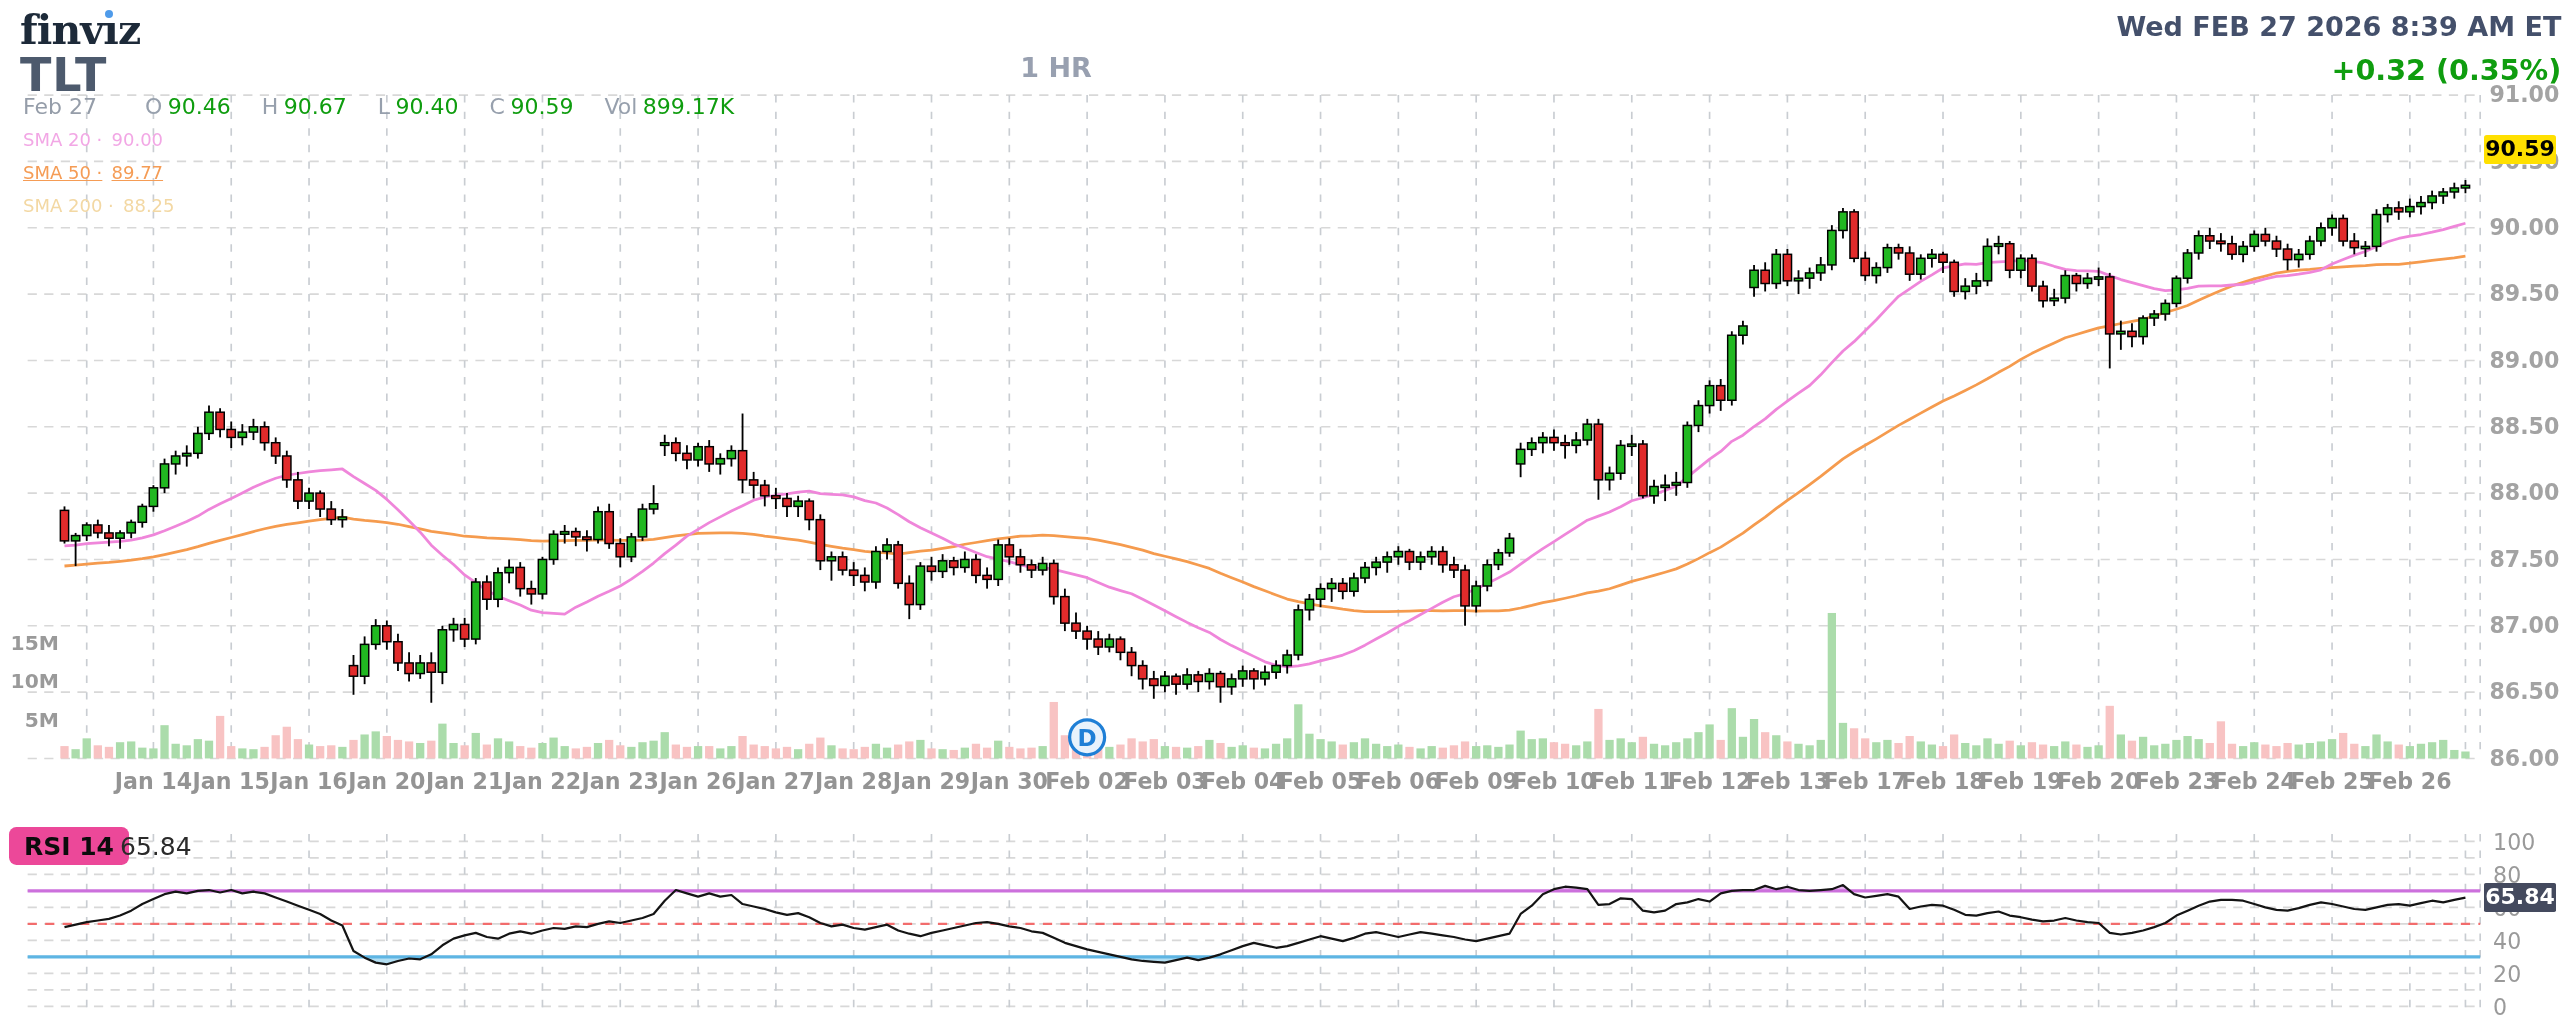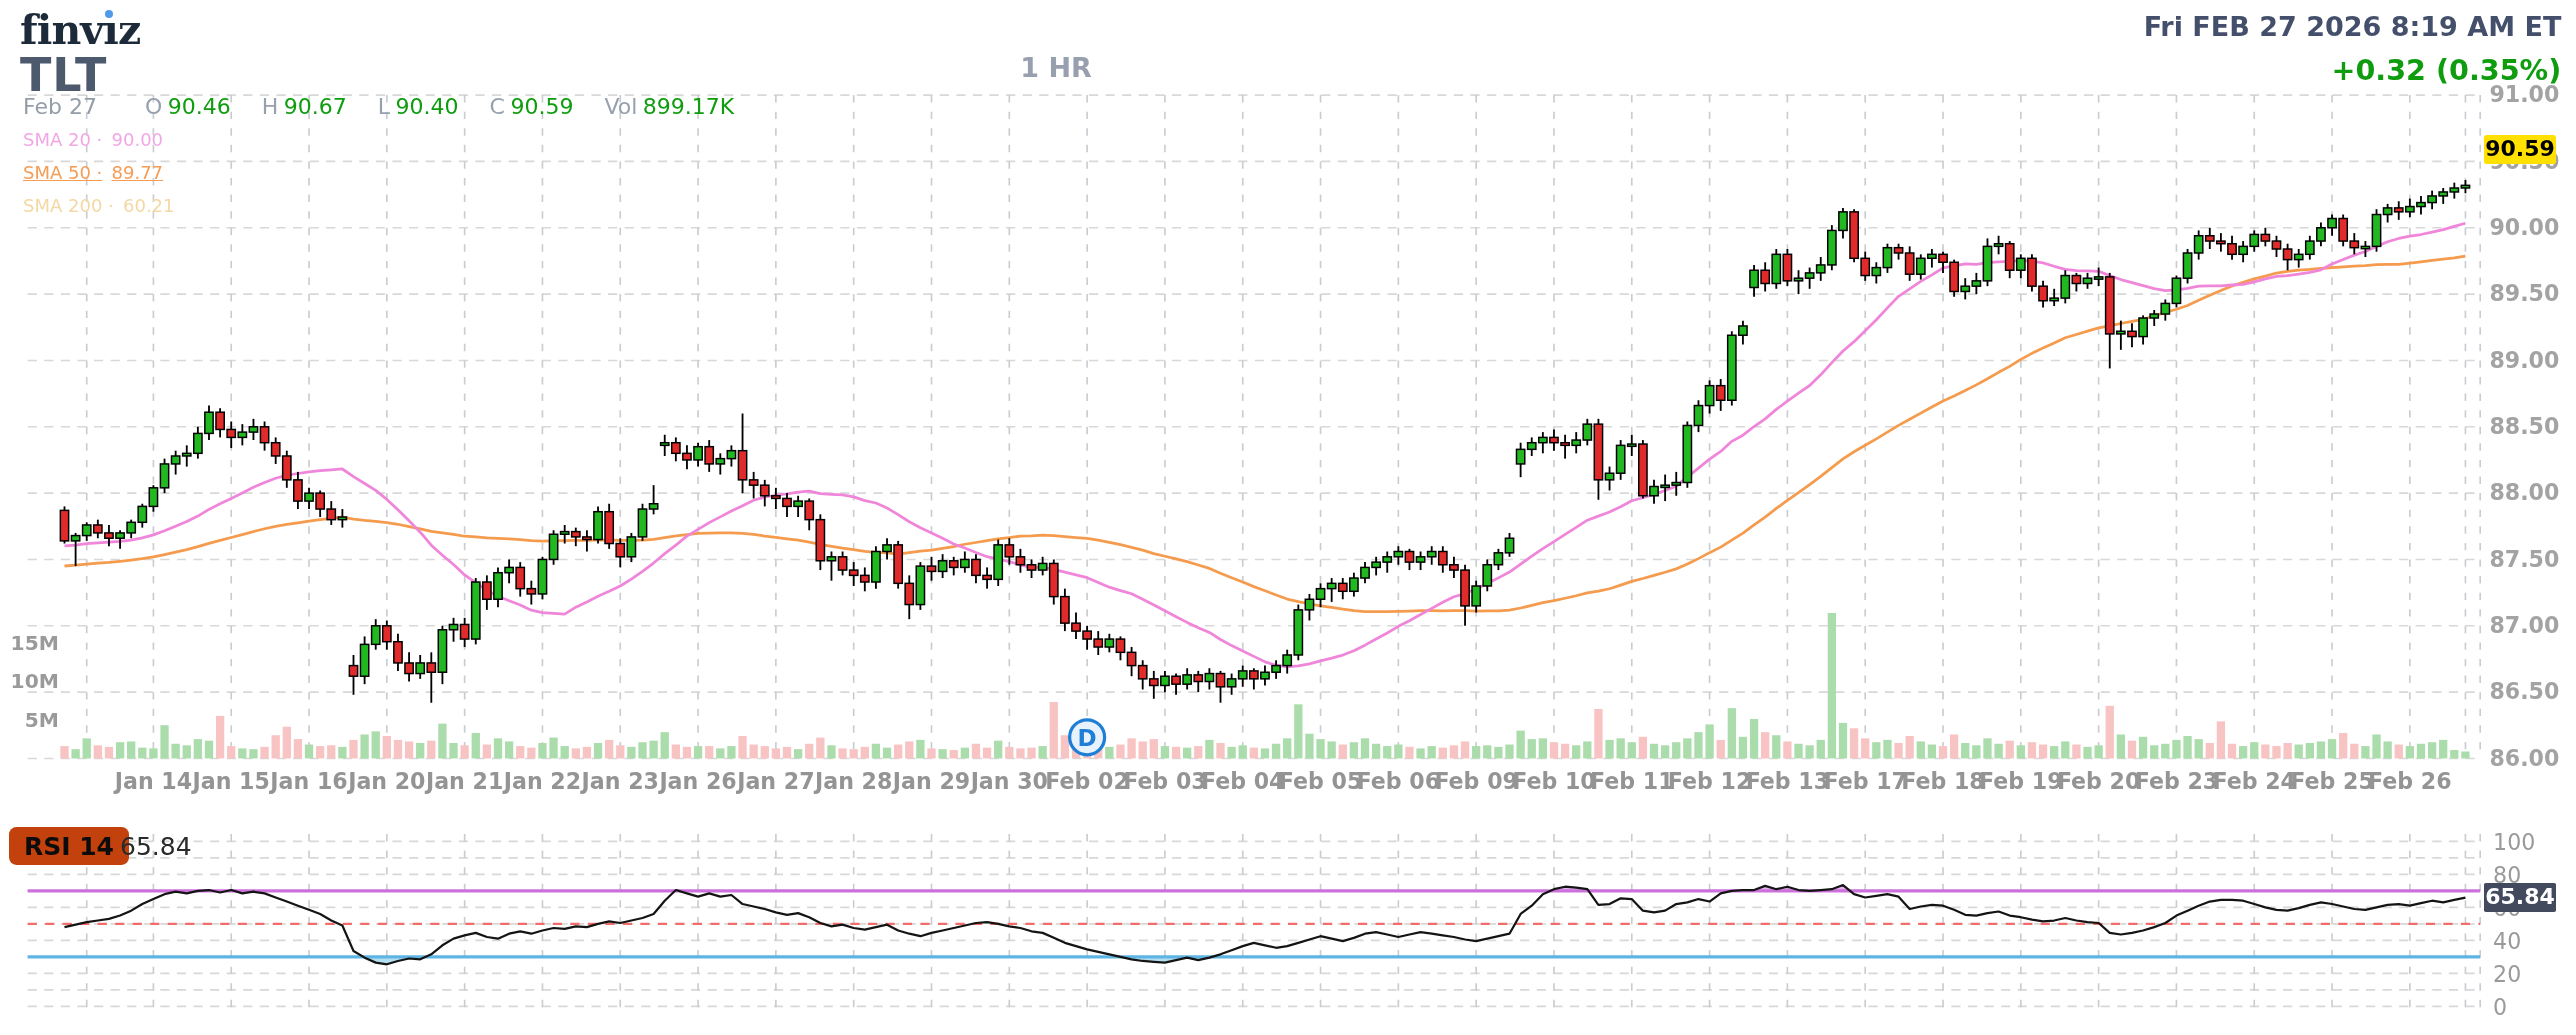--- a/index.html
+++ b/index.html
@@ -14,21 +14,21 @@
   .tf{left:0;top:52px;width:2112px;text-align:center;font-weight:700;font-size:27px;color:#98a0b0;}
   .dt{right:14.7px;top:11px;font-weight:700;font-size:27px;color:#44506b;}
   .chg{right:14.7px;top:53px;font-weight:700;font-size:28.6px;color:#0f9d0f;}
   .ohlc{left:23px;top:94px;font-size:22px;color:#97a0ad;}
   .ohlc span{margin-right:5.5px;}
   .ohlc .v{color:#0f9d0f;margin-right:31px;}
   .ohlc .d{margin-right:41px;color:#959da9;}
   .smarow{left:23px;font-size:18px;}
   .smarow .val{margin-left:9.2px;}
   .pbadge{left:2484px;top:135px;width:72px;height:28.6px;line-height:28.6px;text-align:center;background:#ffe000;color:#000;font-weight:700;font-size:22px;border-radius:2.8px;}
-  .rsichip{left:9.2px;top:827px;padding:4.6px 14.7px;background:#c2410c;border-radius:7.4px;font-weight:700;font-size:25px;color:#0c0c0c;}
+  .rsichip{left:9.2px;top:827px;padding:4.6px 14.7px;background:#ec4899;border-radius:7.4px;font-weight:700;font-size:25px;color:#0c0c0c;}
   .rsival{left:120px;top:832px;font-size:25px;color:#2a2a2a;}
   .rsibadge{left:2484px;top:883px;width:72px;height:28.6px;line-height:28.6px;text-align:center;background:#444a5e;color:#fff;font-weight:700;font-size:22px;border-radius:1.8px;}
 </style>
 </head>
 <body>
 
 <div id="stage">
   <svg id="chart-svg" width="2576" height="1036" viewBox="0 0 2796 1124">
       <g>
         <line x1="30" x2="2692" y1="103" y2="103" stroke="#d8d8d8" stroke-width="1.8" stroke-dasharray="10 8"></line>
@@ -857,31 +857,31 @@
       <line x1="30" x2="2692" y1="966.7" y2="966.7" stroke="#cc70dc" stroke-width="3.5"></line>
       <line x1="30" x2="2692" y1="1038.3" y2="1038.3" stroke="#5eb5e3" stroke-width="3.5"></line>
       <line x1="30" x2="2692" y1="1002.5" y2="1002.5" stroke="#f26c6c" stroke-width="2.5" stroke-dasharray="10 9"></line>
       <polyline points="70.0,1006.1 82.1,1003.4 94.1,1000.7 106.2,998.9 118.3,997.1 130.3,993.5 142.4,988.2 154.5,981.0 166.5,975.6 178.6,970.3 190.6,967.6 202.7,969.4 214.8,966.7 226.8,965.8 238.9,968.5 251.0,965.8 263.0,969.4 275.1,967.6 287.2,969.4 299.2,973.9 311.3,978.3 323.4,982.8 335.4,987.3 347.5,991.8 359.6,998.9 371.6,1004.3 383.7,1032.0 395.8,1039.2 407.8,1044.6 419.9,1046.4 431.9,1042.8 444.0,1040.1 456.1,1041.0 468.1,1035.6 480.2,1025.8 492.3,1018.6 504.3,1015.0 516.4,1012.3 528.5,1016.8 540.5,1018.6 552.6,1013.2 564.7,1010.6 576.7,1013.2 588.8,1009.7 600.9,1007.0 612.9,1007.9 625.0,1005.2 637.0,1006.1 649.1,1002.5 661.2,999.8 673.2,1001.6 685.3,998.9 697.4,996.2 709.4,991.8 721.5,977.4 733.6,965.8 745.6,969.4 757.7,973.0 769.8,969.4 781.8,973.0 793.9,971.2 806.0,981.0 818.0,983.7 830.1,986.4 842.1,990.0 854.2,992.7 866.3,990.9 878.3,995.3 890.4,1001.6 902.5,1005.2 914.5,1003.4 926.6,1007.0 938.7,1008.8 950.7,1006.1 962.8,1003.4 974.9,1009.7 986.9,1013.2 999.0,1015.9 1011.1,1012.3 1023.1,1009.7 1035.2,1007.0 1047.3,1004.3 1059.3,1001.6 1071.4,1000.7 1083.4,1002.5 1095.5,1005.2 1107.6,1007.0 1119.6,1010.6 1131.7,1012.3 1143.8,1017.7 1155.8,1023.1 1167.9,1026.7 1180.0,1030.2 1192.0,1032.9 1204.1,1035.6 1216.2,1038.3 1228.2,1041.0 1240.3,1042.8 1252.4,1043.7 1264.4,1044.6 1276.5,1041.9 1288.5,1039.2 1300.6,1041.9 1312.7,1039.2 1324.7,1035.6 1336.8,1031.1 1348.9,1026.7 1360.9,1023.1 1373.0,1025.8 1385.1,1028.5 1397.1,1026.7 1409.2,1023.1 1421.3,1019.5 1433.3,1015.9 1445.4,1018.6 1457.5,1021.3 1469.5,1017.7 1481.6,1013.2 1493.6,1011.5 1505.7,1014.1 1517.8,1016.8 1529.8,1014.1 1541.9,1011.5 1554.0,1013.2 1566.0,1015.0 1578.1,1016.8 1590.2,1019.5 1602.2,1021.3 1614.3,1018.6 1626.4,1015.9 1638.4,1013.2 1650.5,991.8 1662.6,982.8 1674.6,970.3 1686.7,964.9 1698.8,962.2 1710.8,963.1 1722.9,964.9 1734.9,981.9 1747.0,981.0 1759.1,974.8 1771.1,975.6 1783.2,988.2 1795.3,990.0 1807.3,988.2 1819.4,981.0 1831.5,979.2 1843.5,975.6 1855.6,978.3 1867.7,969.4 1879.7,966.7 1891.8,965.8 1903.9,965.8 1915.9,961.3 1928.0,964.9 1940.0,962.2 1952.1,965.8 1964.2,966.7 1976.2,965.8 1988.3,964.9 2000.4,960.4 2012.4,970.3 2024.5,973.9 2036.6,972.1 2048.6,970.3 2060.7,973.0 2072.8,986.4 2084.8,983.7 2096.9,981.9 2109.0,982.8 2121.0,987.3 2133.1,992.7 2145.1,993.5 2157.2,990.9 2169.3,989.1 2181.3,993.5 2193.4,995.3 2205.5,998.0 2217.5,999.8 2229.6,998.9 2241.7,996.2 2253.7,998.9 2265.8,1000.7 2277.9,1001.6 2289.9,1012.3 2302.0,1014.1 2314.1,1012.3 2326.1,1009.7 2338.2,1006.1 2350.3,1001.6 2362.3,993.5 2374.4,988.2 2386.4,982.8 2398.5,978.3 2410.6,976.5 2422.6,976.5 2434.7,977.4 2446.8,981.0 2458.8,984.6 2470.9,987.3 2483.0,988.2 2495.0,985.5 2507.1,981.9 2519.2,979.2 2531.2,981.0 2543.3,983.7 2555.4,986.4 2567.4,987.3 2579.5,984.6 2591.5,981.9 2603.6,981.0 2615.7,982.8 2627.7,980.1 2639.8,977.4 2651.9,979.2 2663.9,976.5 2676.0,974.1" fill="none" stroke="#141414" stroke-width="2.4" stroke-linejoin="round"></polyline>
     </svg>
 
   <div class="ov logo"><span>finv</span><span class="iwrap"><span>ı</span><span class="bluedot"></span></span><span>z</span></div>
 
   <div class="ov ticker">TLT</div>
   <div class="ov tf">1 HR</div>
-  <div class="ov dt">Fri FEB 27 2026 8:19 AM ET</div>
+  <div class="ov dt">Wed FEB 27 2026 8:39 AM ET</div>
   <div class="ov chg">+0.32 (0.35%)</div>
 
   <div class="ov ohlc" id="ohlc-row">
     <span class="d">Feb 27</span>
   <span>O</span><span class="v">90.46</span><span>H</span><span class="v">90.67</span><span>L</span><span class="v">90.40</span><span>C</span><span class="v">90.59</span><span>Vol</span><span class="v">899.17K</span></div>
 
   <div id="sma-legend">
       <div class="ov smarow" style="top: 129px; color: rgb(242, 167, 229);"><span>SMA 20 ·</span><span class="val">90.00</span></div>
       <div class="ov smarow" style="top: 162px; color: rgb(245, 156, 85); text-decoration: underline;"><span>SMA 50 ·</span><span class="val">89.77</span></div>
-      <div class="ov smarow" style="top: 195px; color: rgb(243, 216, 163);"><span>SMA 200 ·</span><span class="val">60.21</span></div>
+      <div class="ov smarow" style="top: 195px; color: rgb(243, 216, 163);"><span>SMA 200 ·</span><span class="val">88.25</span></div>
     </div>
 
   <div class="ov pbadge">90.59</div>
   <div class="ov rsichip">RSI 14</div>
   <div class="ov rsival">65.84</div>
   <div class="ov rsibadge">65.84</div>
 </div>
 
 
 </body></html>

